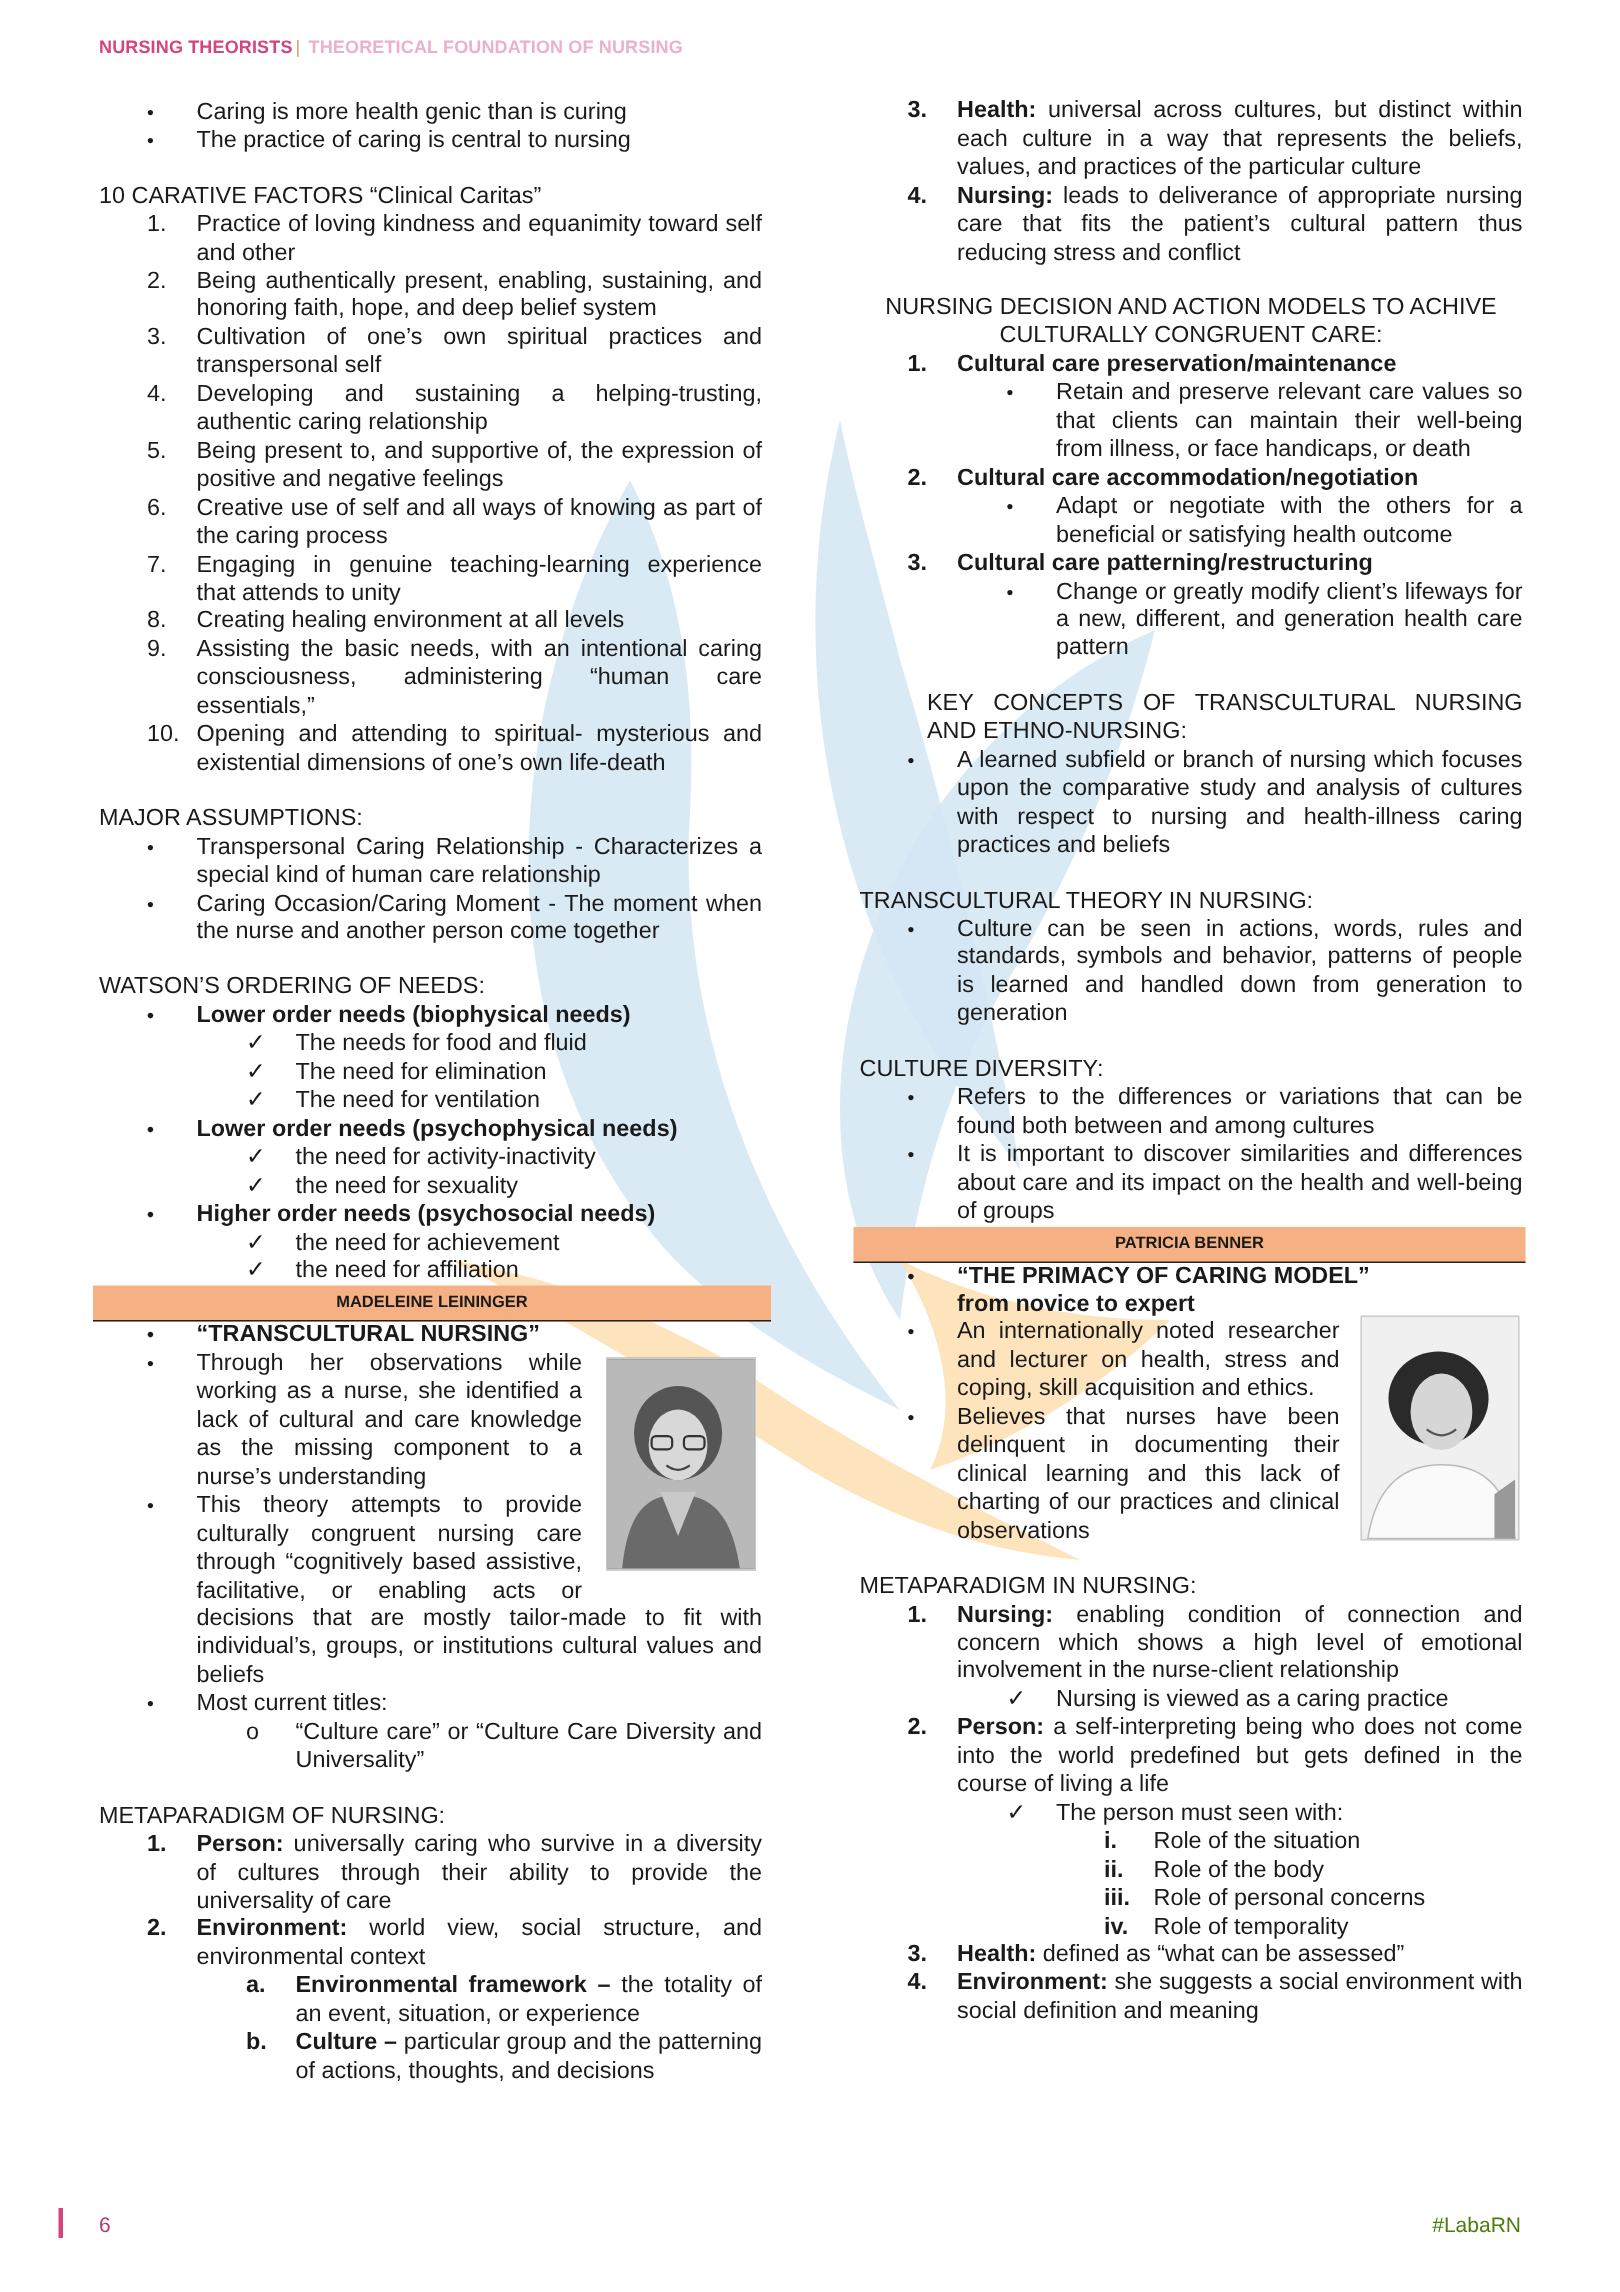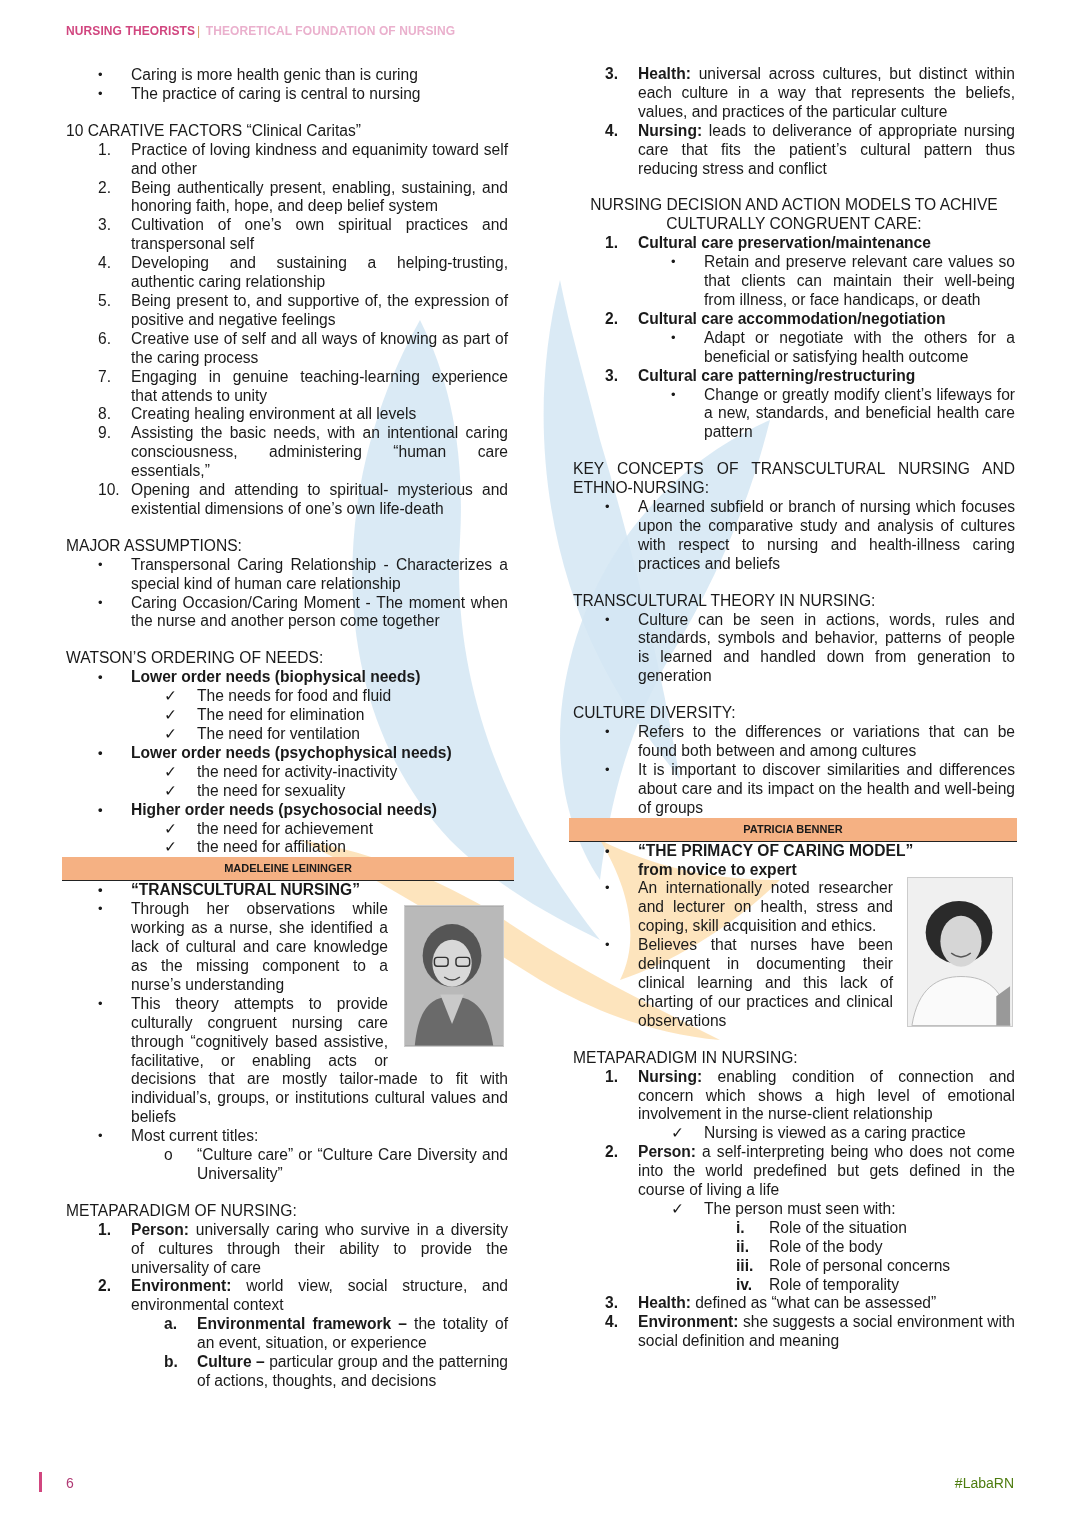--- a/index.html
+++ b/index.html
@@ -12,21 +12,21 @@
   .header .h1 { color: #d1467f; }
   .header .sep { color: #d4a060; font-weight: normal; margin: 0 2px; }
   .header .h2 { color: #eab0cd; }
 
   .col { position: absolute; z-index: 2; }
   .col.left { left: 66px; top: 66px; width: 442px; }
   .col.right { left: 573px; top: 65px; width: 442px; }
 
   .heading { font-weight: normal; margin-top: 18px; }
   .heading.center { text-align: center; }
-  .heading.just { text-align: justify; text-align-last: left; }
+  .heading.just { text-align: justify; text-align-last: left; margin-left: 45px; }
 
   .item { position: relative; text-align: justify; text-align-last: left; }
   .item .mk { position: absolute; text-align: left; }
   .lvl1 { padding-left: 65px; }
   .lvl1 .mk { left: 32px; }
   .lvl1 .mk.num { left: 32px; }
   .lvl2 { padding-left: 131px; }
   .lvl2 .mk { left: 98px; }
   .lvl3 { padding-left: 196px; }
   .lvl3 .mk { left: 163px; }
@@ -126,21 +126,21 @@
 <div class="col right">
   <div class="item lvl1"><span class="mk num b">3.</span><span class="b">Health:</span><span> universal across cultures, but distinct within each culture in a way that represents the beliefs, values, and practices of the particular culture</span></div>
   <div class="item lvl1"><span class="mk num b">4.</span><span class="b">Nursing:</span><span> leads to deliverance of appropriate nursing care that fits the patient’s cultural pattern thus reducing stress and conflict</span></div>
 
   <div class="heading center" style="padding: 0 16px;">NURSING DECISION AND ACTION MODELS TO ACHIVE CULTURALLY CONGRUENT CARE:</div>
   <div class="item lvl1 b"><span class="mk num">1.</span><span>Cultural care preservation/maintenance</span></div>
   <div class="item lvl2"><span class="mk bullet-dot">•</span><span>Retain and preserve relevant care values so that clients can maintain their well-being from illness, or face handicaps, or death</span></div>
   <div class="item lvl1 b"><span class="mk num">2.</span><span>Cultural care accommodation/negotiation</span></div>
   <div class="item lvl2"><span class="mk bullet-dot">•</span><span>Adapt or negotiate with the others for a beneficial or satisfying health outcome</span></div>
   <div class="item lvl1 b"><span class="mk num">3.</span><span>Cultural care patterning/restructuring</span></div>
-  <div class="item lvl2"><span class="mk bullet-dot">•</span><span>Change or greatly modify client’s lifeways for a new, standards, and beneficial health care pattern</span></div>
+  <div class="item lvl2"><span class="mk bullet-dot">•</span><span>Change or greatly modify client’s lifeways for a new, different, and generation health care pattern</span></div>
 
   <div class="heading just">KEY CONCEPTS OF TRANSCULTURAL NURSING AND ETHNO-NURSING:</div>
   <div class="item lvl1"><span class="mk bullet-dot">•</span><span>A learned subfield or branch of nursing which focuses upon the comparative study and analysis of cultures with respect to nursing and health-illness caring practices and beliefs</span></div>
 
   <div class="heading">TRANSCULTURAL THEORY IN NURSING:</div>
   <div class="item lvl1"><span class="mk bullet-dot">•</span><span>Culture can be seen in actions, words, rules and standards, symbols and behavior, patterns of people is learned and handled down from generation to generation</span></div>
 
   <div class="heading">CULTURE DIVERSITY:</div>
   <div class="item lvl1"><span class="mk bullet-dot">•</span><span>Refers to the differences or variations that can be found both between and among cultures</span></div>
   <div class="item lvl1"><span class="mk bullet-dot">•</span><span>It is important to discover similarities and differences about care and its impact on the health and well-being of groups</span></div>

